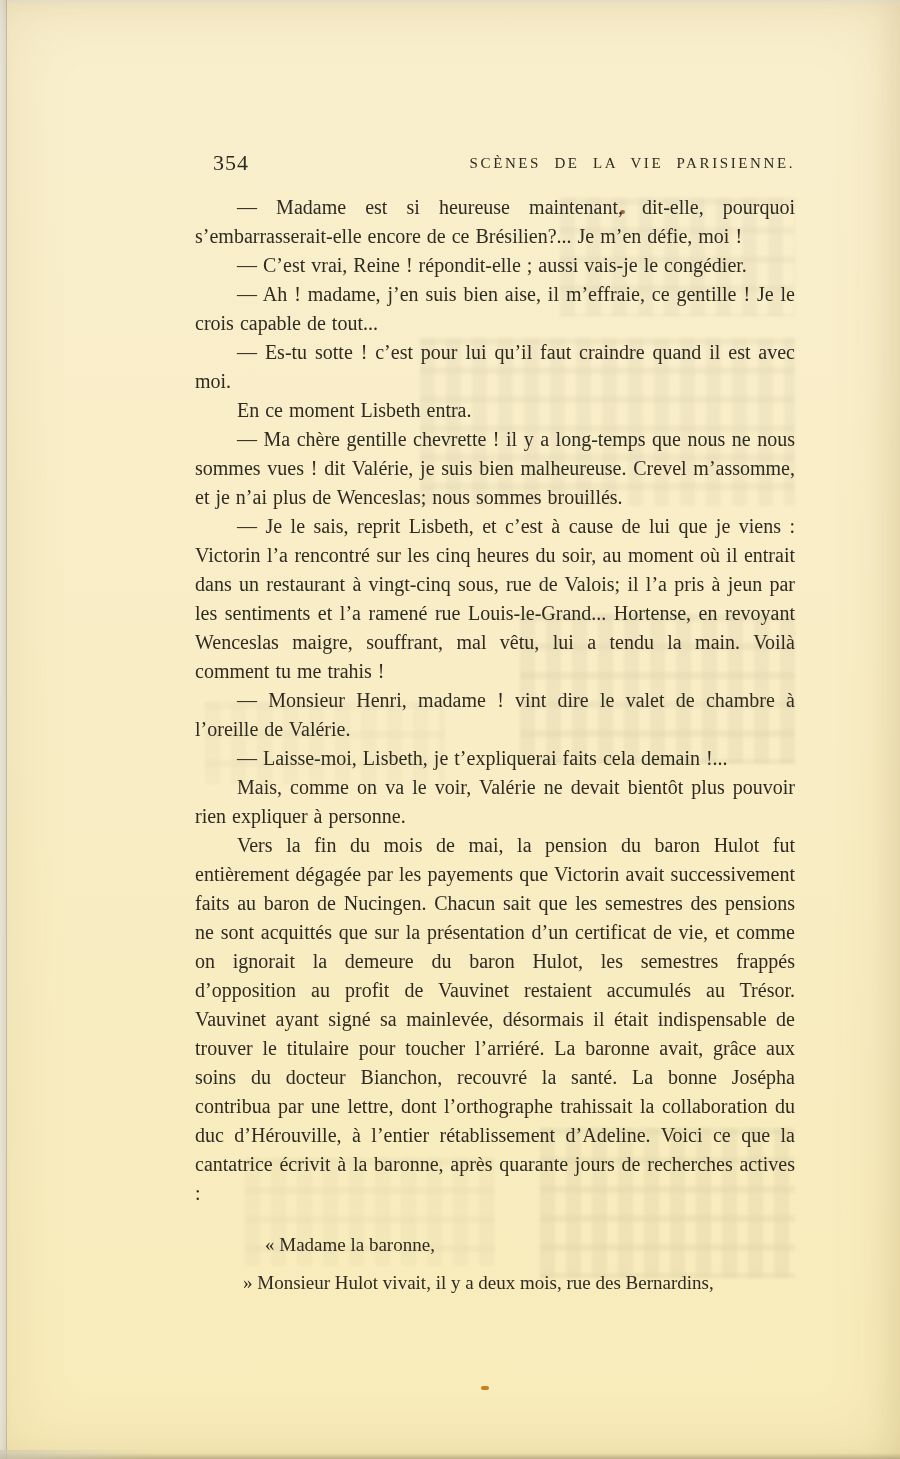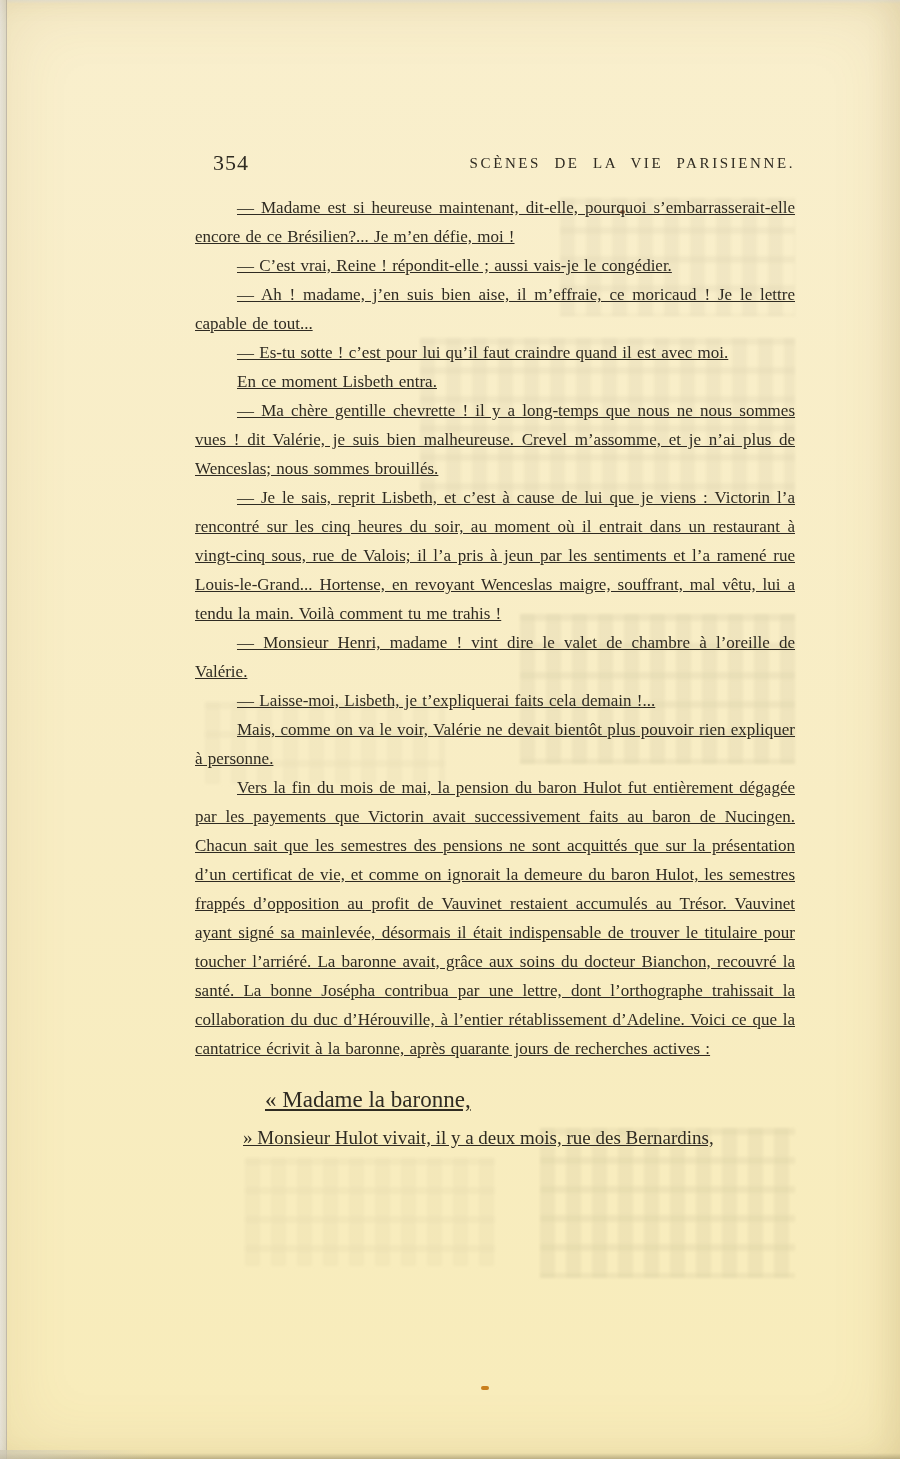--- a/index.html
+++ b/index.html
@@ -41,21 +41,20 @@
     background: linear-gradient(to right, #d8d6c8, rgba(216,214,200,0));
     opacity: 0.75;
   }
 
   
   .text-block {
     position: absolute;
     left: 195px;
     top: 150px;
     width: 600px;
-    text-decoration: underline;
   }
   .header-row {
     position: relative;
     height: 30px;
     margin-bottom: 13px;
   }
   .page-number {
     position: absolute;
     left: 18px; top: 0;
     font-size: 22px;
@@ -65,30 +64,30 @@
     position: absolute;
     left: 0; right: 0; top: 5px;
     text-align: right;
     font-size: 15px;
     letter-spacing: 2.6px;
     word-spacing: 7px;
     white-space: nowrap;
   }
   .para {
     margin: 0;
-    font-size: 17px;
+    font-size: 20px;
     line-height: 29px;
     text-align: justify;
     text-indent: 42px;
     word-spacing: 1px;
     hyphens: auto;
   }
   .salutation {
     margin: 22px 0 9px 0;
-    font-size: 23px;
+    font-size: 19px;
     line-height: 29px;
     text-indent: 70px;
   }
   .letter-line {
     margin: 8px;
     font-size: 19px;
     line-height: 29px;
   }
   .letter-line.first {
     margin-top: 6px;
@@ -144,21 +143,21 @@
 
   <div class="text-block">
 
     <div class="header-row">
       <span class="page-number">354</span>
       <span class="running-title">SCÈNES DE LA VIE PARISIENNE.</span>
     </div>
 
     <p class="para">— Madame est si heureuse maintenant, dit-elle, pourquoi s’embarrasserait-elle encore de ce Brésilien?... Je m’en défie, moi !</p>
     <p class="para">— C’est vrai, Reine ! répondit-elle ; aussi vais-je le congédier.</p>
-    <p class="para">— Ah ! madame, j’en suis bien aise, il m’effraie, ce moricaud ! Je le lettre capable de tout...</p>
+    <p class="para">— Ah ! madame, j’en suis bien aise, il m’effraie, ce gentille ! Je le crois capable de tout...</p>
     <p class="para">— Es-tu sotte ! c’est pour lui qu’il faut craindre quand il est avec moi.</p>
     <p class="para">En ce moment Lisbeth entra.</p>
     <p class="para">— Ma chère gentille chevrette ! il y a long-temps que nous ne nous sommes vues ! dit Valérie, je suis bien malheureuse. Crevel m’assomme, et je n’ai plus de Wenceslas; nous sommes brouillés.</p>
     <p class="para">— Je le sais, reprit Lisbeth, et c’est à cause de lui que je viens : Victorin l’a rencontré sur les cinq heures du soir, au moment où il entrait dans un restaurant à vingt-cinq sous, rue de Valois; il l’a pris à jeun par les sentiments et l’a ramené rue Louis-le-Grand... Hortense, en revoyant Wenceslas maigre, souffrant, mal vêtu, lui a tendu la main. Voilà comment tu me trahis !</p>
     <p class="para">— Monsieur Henri, madame ! vint dire le valet de chambre à l’oreille de Valérie.</p>
     <p class="para">— Laisse-moi, Lisbeth, je t’expliquerai faits cela demain !...</p>
     <p class="para">Mais, comme on va le voir, Valérie ne devait bientôt plus pouvoir rien expliquer à personne.</p>
     <p class="para">Vers la fin du mois de mai, la pension du baron Hulot fut entièrement dégagée par les payements que Victorin avait successivement faits au baron de Nucingen. Chacun sait que les semestres des pensions ne sont acquittés que sur la présentation d’un certificat de vie, et comme on ignorait la demeure du baron Hulot, les semestres frappés d’opposition au profit de Vauvinet restaient accumulés au Trésor. Vauvinet ayant signé sa mainlevée, désormais il était indispensable de trouver le titulaire pour toucher l’arriéré. La baronne avait, grâce aux soins du docteur Bianchon, recouvré la santé. La bonne Josépha contribua par une lettre, dont l’orthographe trahissait la collaboration du duc d’Hérouville, à l’entier rétablissement d’Adeline. Voici ce que la cantatrice écrivit à la baronne, après quarante jours de recherches actives :</p>
 
     <p class="salutation">« Madame la baronne,</p>

